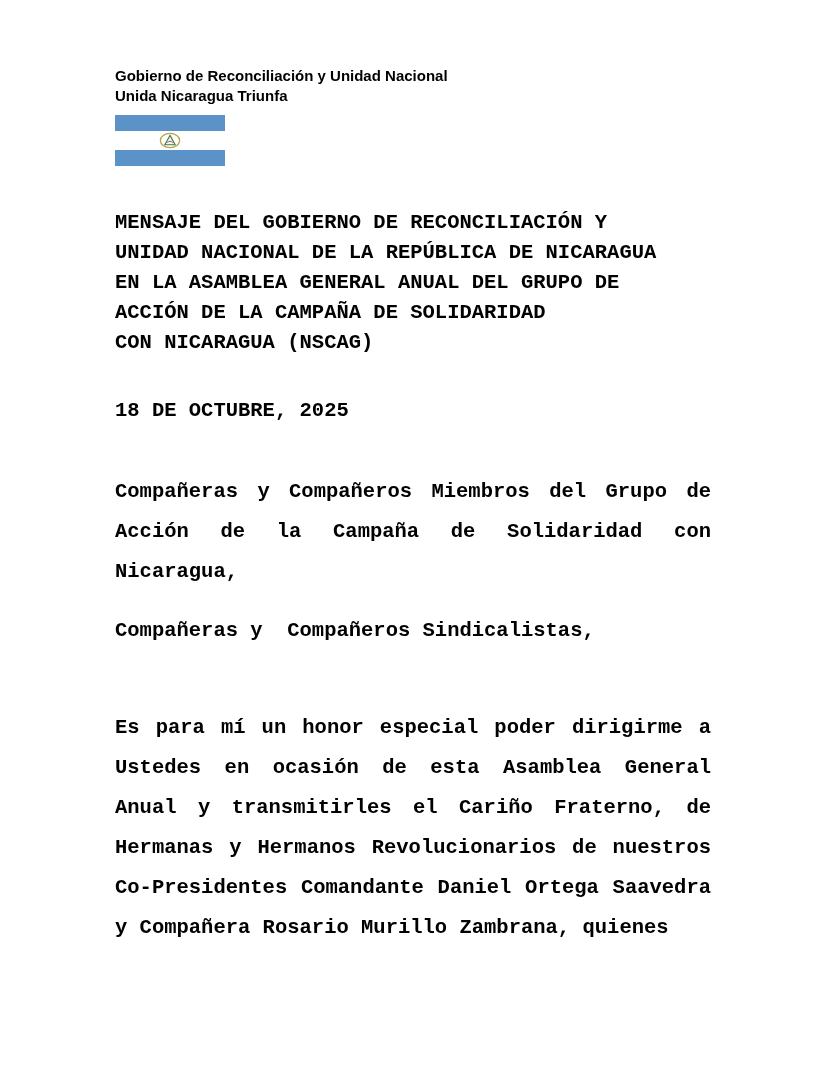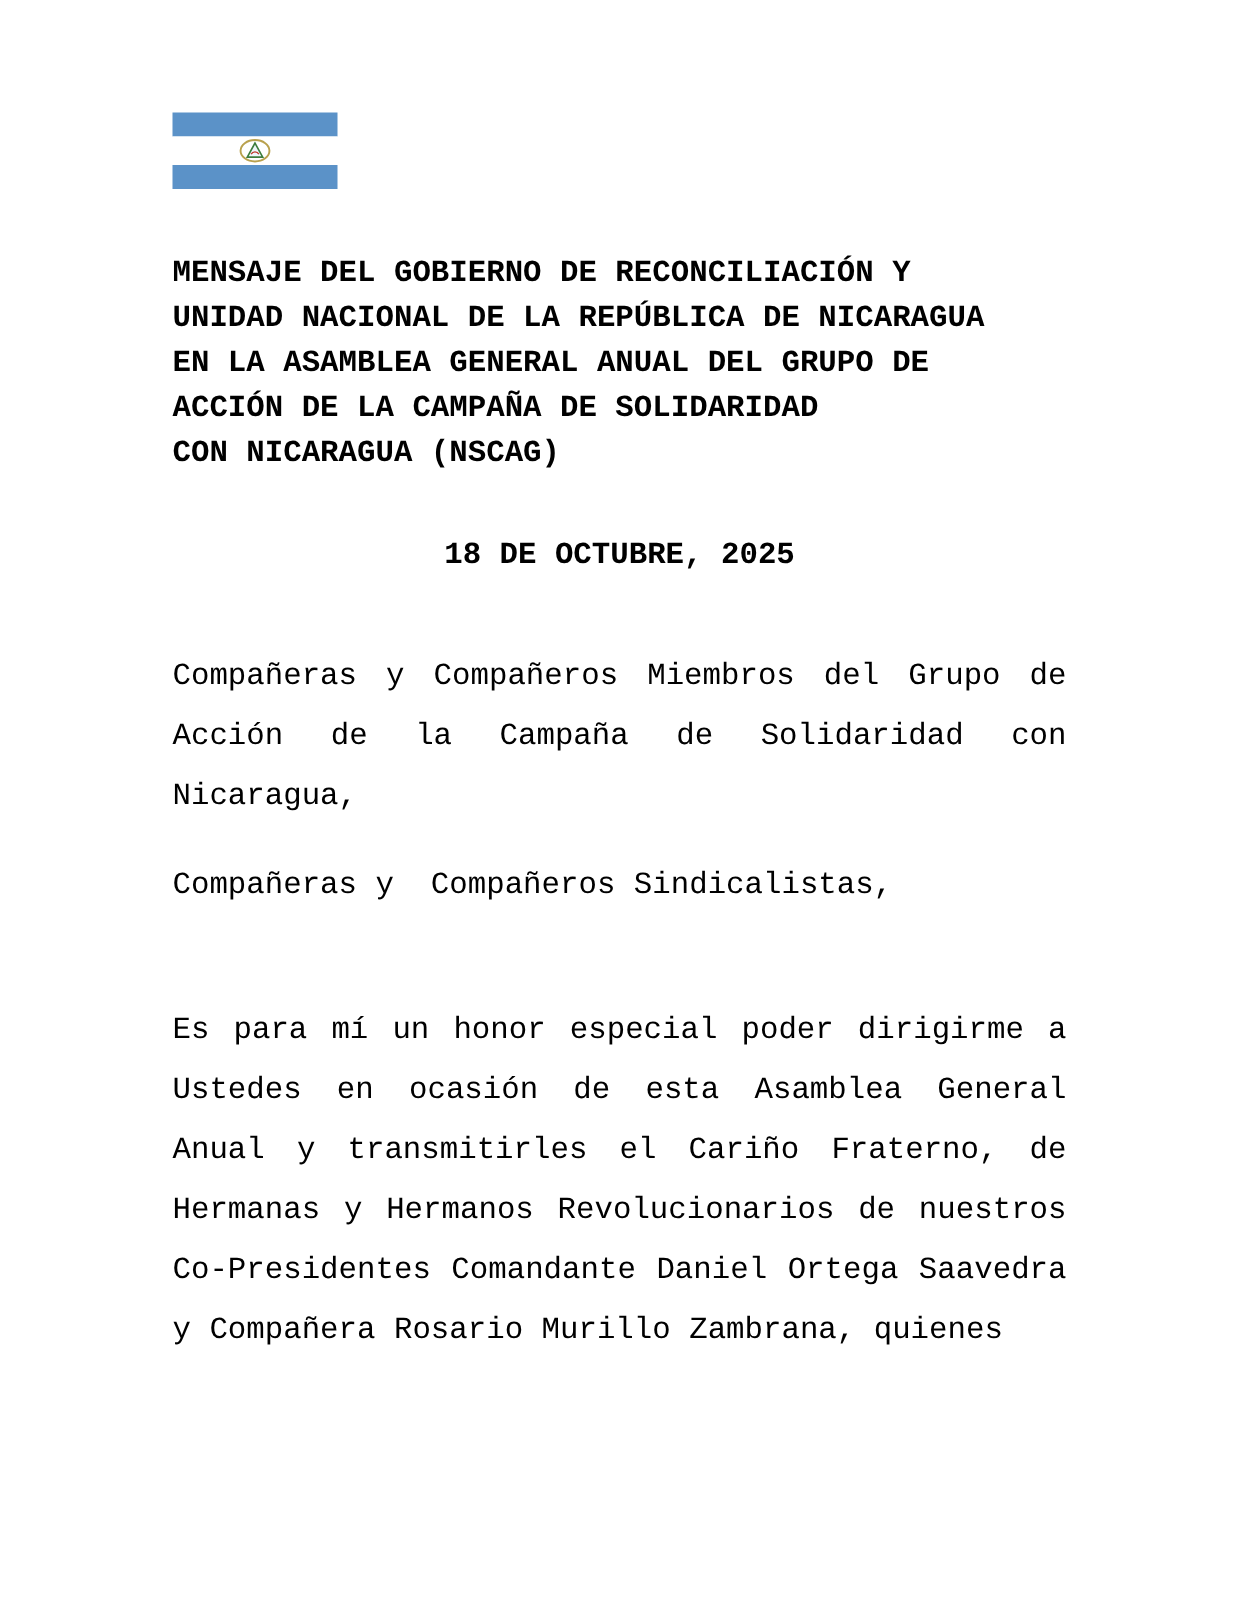--- a/index.html
+++ b/index.html
@@ -52,41 +52,42 @@
     font-weight:700;
     line-height:30px;
     white-space:pre-line;
     letter-spacing:0;
   }
   .doc-date{
     margin-top:38px;
     font-size:20.5px;
     font-weight:700;
     line-height:30px;
-    text-align:center;
   }
   .para{
     margin:0;
     font-size:20.5px;
-    font-weight:400;
+    font-weight:700;
     line-height:40px;
     text-align:justify;
     white-space:pre-wrap;
   }
   .para-1{margin-top:46px;}
   .para-2{margin-top:19px;}
   .para-3{margin-top:57px;}
 </style>
 </head>
 <body>
 
 <div class="page">
   <div class="content">
 
     <header class="letterhead">
+      <div class="lh-line">Gobierno de Reconciliación y Unidad Nacional</div>
+      <div class="lh-line">Unida Nicaragua Triunfa</div>
     </header>
 
     <div class="flag">
       <div class="stripe stripe-blue"></div>
       <div class="stripe stripe-white">
         <svg class="emblem" viewBox="0 0 24 18" aria-hidden="true">
           <ellipse cx="12" cy="9" rx="10.5" ry="7.8" fill="#ffffff" stroke="#b9a14e" stroke-width="1.4"></ellipse>
           <path d="M12 3.4 L17.6 13.6 L6.4 13.6 Z" fill="#eef5fb" stroke="#3e7d3e" stroke-width="1.2"></path>
           <path d="M9.2 11.5 A3.2 3.2 0 0 1 14.8 11.5" fill="none" stroke="#c0392b" stroke-width="1"></path>
         </svg>

